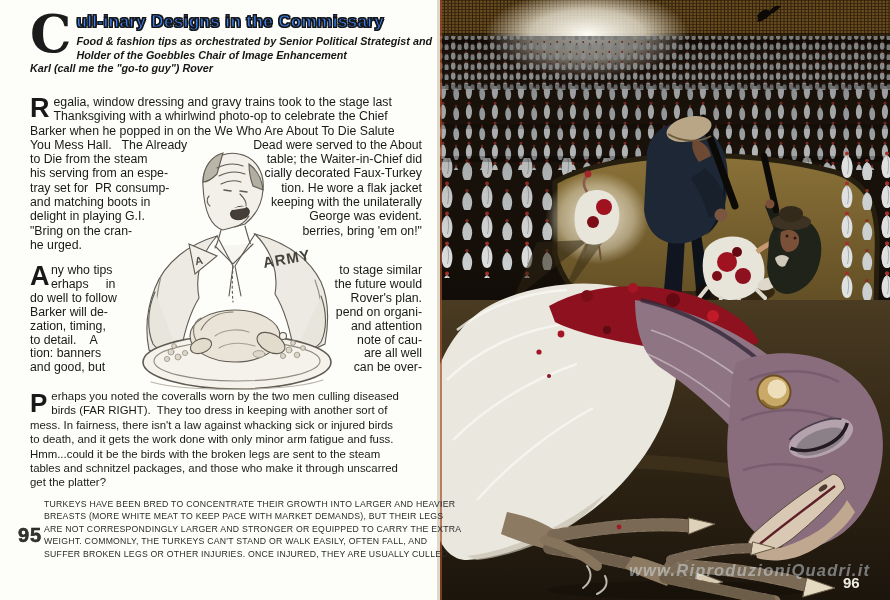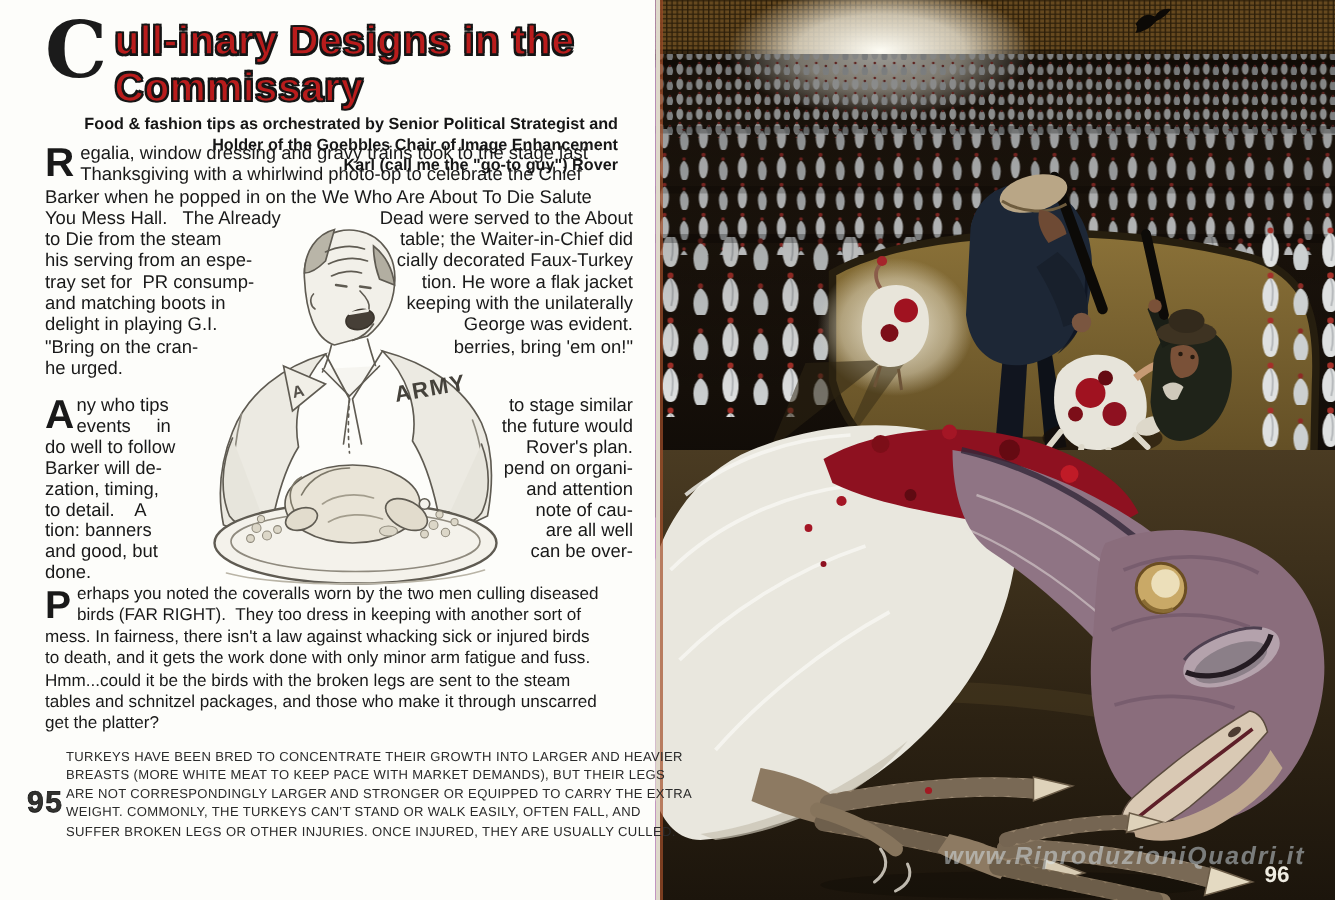--- a/index.html
+++ b/index.html
@@ -7,25 +7,25 @@
        font-family:"Liberation Sans","DejaVu Sans",sans-serif;color:#191919;}
   .spread{position:absolute;inset:0;}
   .page-left{position:absolute;left:0;top:0;width:437px;height:600px;background:#fdfdfa;}
   .page-right{position:absolute;left:437px;top:0;width:453px;height:600px;background:#d946ef;}
   .page-right svg{display:block;width:453px;height:600px;}
 
   
   .title-block{position:absolute;left:30px;top:12px;width:394px;z-index:3;}
   .dropcap-c{float:left;font-family:"DejaVu Serif",serif;font-size:52px;line-height:44px;
              font-weight:bold;color:#1b1b1b;margin:0 5px 0 0;}
-  .title{display:inline;font-size:27px;font-weight:bold;letter-spacing:.4px;color:#b91c1c;
+  .title{display:inline;font-size:17px;font-weight:bold;letter-spacing:.4px;color:#3b82f6;
          -webkit-text-stroke:1px #151515;
          text-shadow:1px 1px 0 #151515,-1px 1px 0 #151515,1px -1px 0 #151515,-1px -1px 0 #151515;}
-  .subtitle{margin-top:3px;font-size:10.8px;line-height:13.5px;text-align:right;
-            padding-right:12px;color:#161616;white-space:pre;font-weight:bold;}
+  .subtitle{margin-top:3px;font-size:10.8px;line-height:13.5px;
+            padding-right:12px;color:#161616;white-space:pre;font-weight:bold;font-style:italic;}
 
   
   .para{position:absolute;z-index:2;}
   .lines{white-space:pre;}
   .para .dropcap{float:left;font-size:27px;line-height:25px;font-weight:bold;margin:1px 4px 0 0;}
   .para1{left:30px;top:95px;width:392px;font-size:12.3px;line-height:14.3px;}
   .para2{left:30px;top:264px;width:392px;font-size:12.3px;line-height:13.9px;}
   .para2 .dropcap{float:none;position:absolute;left:0;top:-1px;}
   .para2 .wrow:nth-child(1) .wl,.para2 .wrow:nth-child(2) .wl{padding-left:21px;}
   .para3{left:30px;top:389px;width:400px;font-size:11.4px;line-height:14.4px;}
@@ -98,21 +98,21 @@
 
     <div class="para para2">
       <span class="dropcap">A</span>
       <div>
 
       <div class="wrow">
             <span class="wl">ny who tips</span>
             <span class="wr">to stage similar</span>
           </div>
           <div class="wrow">
-            <span class="wl">events     in</span>
+            <span class="wl">erhaps     in</span>
             <span class="wr">the future would</span>
           </div>
           <div class="wrow">
             <span class="wl">do well to follow</span>
             <span class="wr">Rover's plan.</span>
           </div>
           <div class="wrow">
             <span class="wl">Barker will de-</span>
             <span class="wr">pend on organi-</span>
           </div>
@@ -124,24 +124,20 @@
             <span class="wl">to detail.    A</span>
             <span class="wr">note of cau-</span>
           </div>
           <div class="wrow">
             <span class="wl">tion: banners</span>
             <span class="wr">are all well</span>
           </div>
           <div class="wrow">
             <span class="wl">and good, but</span>
             <span class="wr">can be over-</span>
-          </div>
-          <div class="wrow">
-            <span class="wl">done.</span>
-            <span class="wr"></span>
           </div>
         </div>
     </div>
 
     <svg class="sketch" viewBox="0 0 198 250">
       <g stroke="#5f5b52" stroke-width="1.1" fill="none" stroke-linecap="round">
 
         <path d="M66,40 C64,18 84,4 102,8 C118,11 128,26 126,44 C125,58 118,70 108,78 L86,84 C73,80 67,62 66,40 Z" fill="#f2f0e9"></path>
         <path d="M66,36 C66,22 74,10 86,7 L80,28 C74,34 70,36 66,36 Z" fill="#b9b5a8"></path>
         <path d="M112,18 C120,24 125,34 126,44 L116,40 C113,32 112,24 112,18 Z" fill="#b2aea1"></path>

